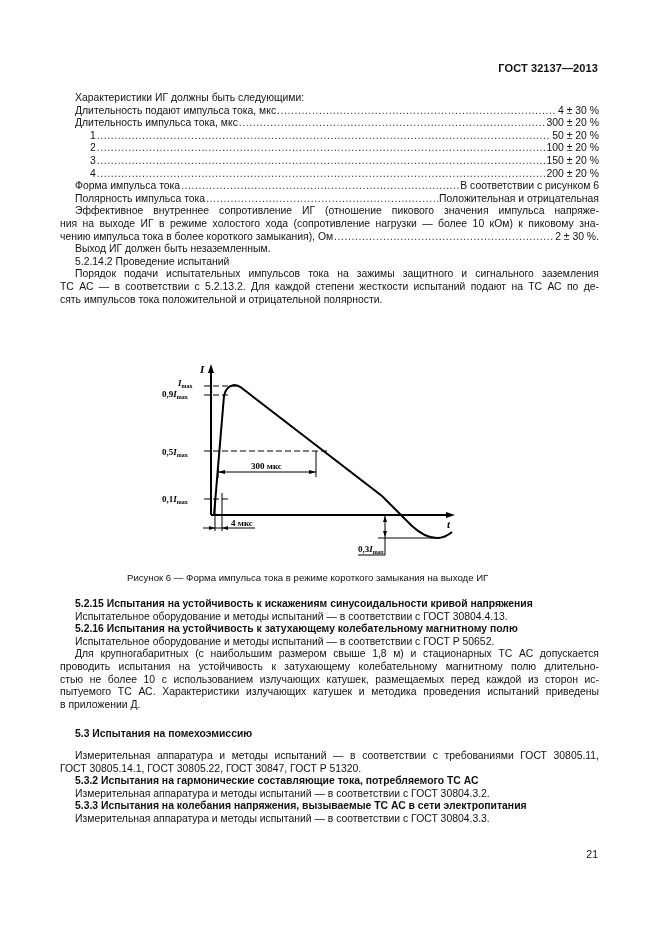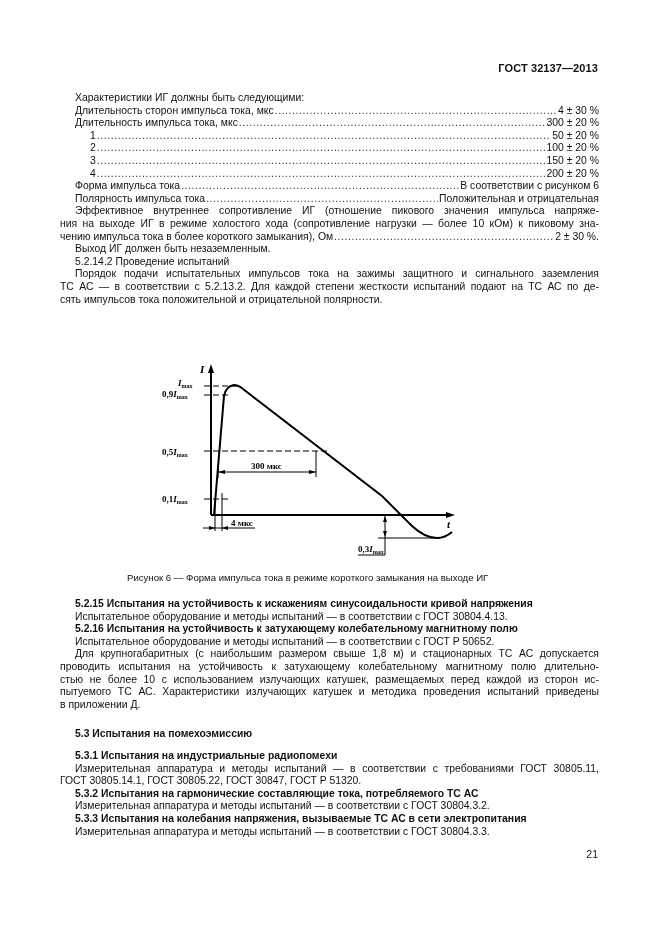--- a/index.html
+++ b/index.html
@@ -28,21 +28,21 @@
 </style>
 </head>
 <body>
 
 <div class="header">ГОСТ 32137—2013</div>
 
 <div class="block" style="top:92px;">
   <div class="line ind">Характеристики ИГ должны быть следующими:</div>
 
   <div class="line ind leader">
-    <span class="lbl">Длительность сторон импульса тока, мкс</span>
+    <span class="lbl">Длительность подают импульса тока, мкс</span>
     <span class="dots"></span>
     <span class="val">4 ± 30 %</span>
   </div>
   <div class="line ind leader">
     <span class="lbl">Длительность импульса тока, мкс</span>
     <span class="dots"></span>
     <span class="val">300 ± 20 %</span>
   </div>
 
   <div class="line ind2 leader" style="padding-left:30px;">
@@ -160,21 +160,20 @@
   <div class="line justify">стью не более 10 с использованием излучающих катушек, размещаемых перед каждой из сторон ис-</div>
   <div class="line justify">пытуемого ТС АС. Характеристики излучающих катушек и методика проведения испытаний приведены</div>
   <div class="line">в приложении Д.</div>
 </div>
 
 <div class="block" style="top:728px;">
   <div class="line ind bold">5.3 Испытания на помехоэмиссию</div>
 </div>
 
 <div class="block" style="top:750px;">
-  <div class="line ind bold">5.3.1 Испытания на индустриальные радиопомехи</div>
   <div class="line ind justify">Измерительная аппаратура и методы испытаний — в соответствии с требованиями ГОСТ 30805.11,</div>
   <div class="line">ГОСТ 30805.14.1, ГОСТ 30805.22, ГОСТ 30847, ГОСТ Р 51320.</div>
   <div class="line ind bold">5.3.2 Испытания на гармонические составляющие тока, потребляемого ТС АС</div>
   <div class="line ind">Измерительная аппаратура и методы испытаний — в соответствии с ГОСТ 30804.3.2.</div>
   <div class="line ind bold">5.3.3 Испытания на колебания напряжения, вызываемые ТС АС в сети электропитания</div>
   <div class="line ind">Измерительная аппаратура и методы испытаний — в соответствии с ГОСТ 30804.3.3.</div>
 </div>
 
 <div class="pagenum">21</div>
 

